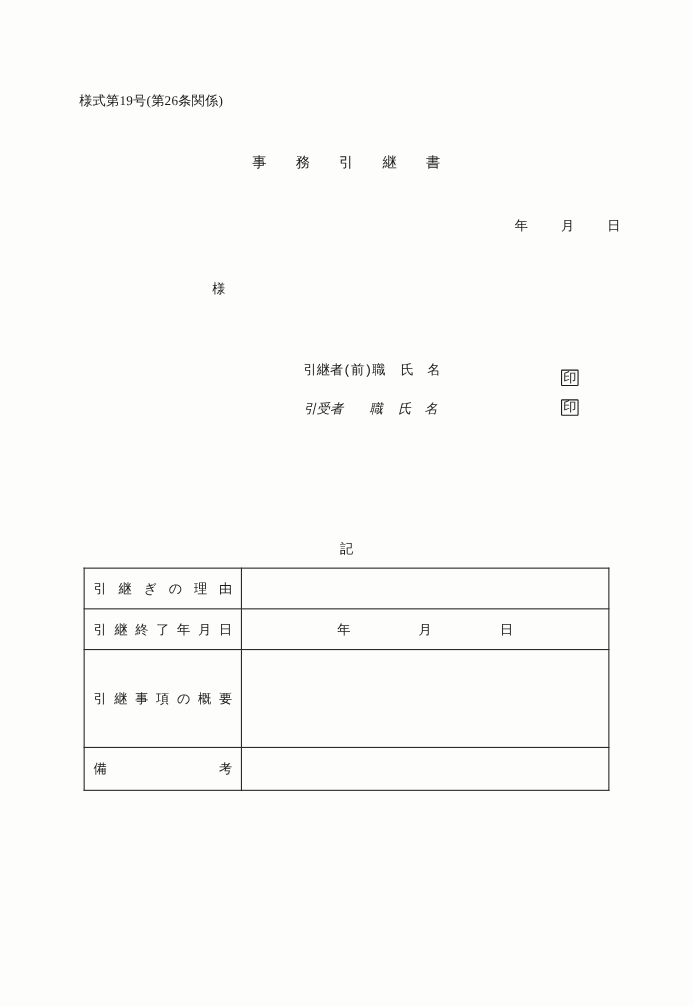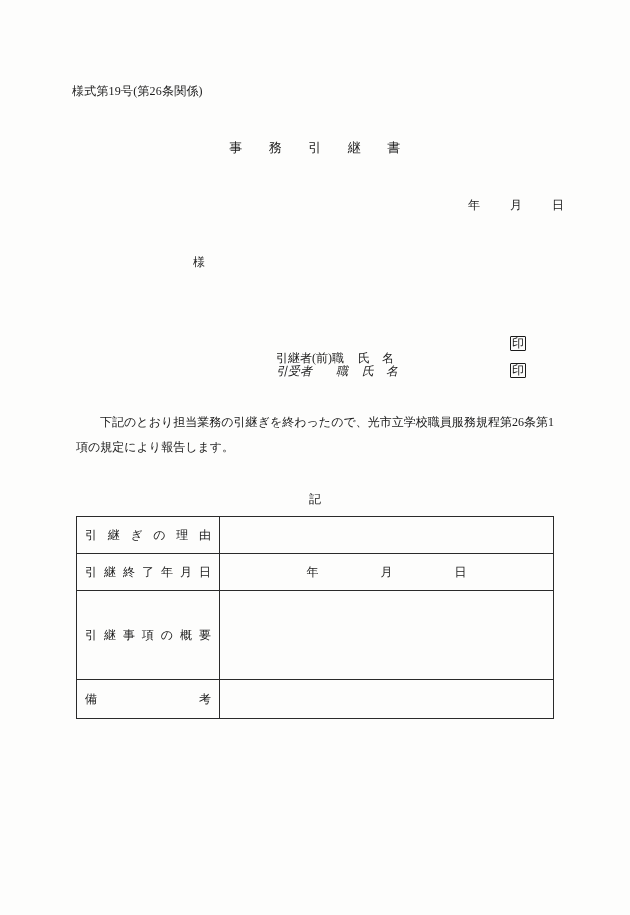--- a/index.html
+++ b/index.html
@@ -61,21 +61,21 @@
     font-size: 12px;
     white-space: nowrap;
   }
   .school-line .gap-lg { display: inline-block; width: 118px; }
   .school-line .gap-sm { display: inline-block; width: 12px; }
   .sign-row {
     position: absolute;
     font-size: 12px;
     white-space: nowrap;
   }
-  .sign-row.r1 { left: 276px; top: 350px; }
+  .sign-row.r1 { left: 276px; top: 328px; font-family: Liberation Mono, monospace; }
   .sign-row.r2 { left: 276px; top: 363px; font-style: italic; }
   .sign-row .label { display: inline-block; }
   .sign-row .g2 { display: inline-block; width: 14px; }
   .seal {
     position: absolute;
     font-size: 12px;
     border: 1px solid #1a1a1a;
     padding: 0px 1px;
     line-height: 13px;
     border-radius: 1px;
@@ -159,21 +159,20 @@
   <div class="sign-row r1">
     <span class="label">引継者(前)職</span><span class="g2"></span><span>氏　名</span>
   </div>
   <div class="seal s1">印</div>
 
   <div class="sign-row r2">
     <span class="label">引受者　　職</span><span class="g2"></span><span>氏　名</span>
   </div>
   <div class="seal s2">印</div>
 
-  <div class="body-text"><span class="indent"></span><span>下記のとおり担当業務の引継ぎを終わったので、光市立学校職員服務規程第26条第1項の規定により報告します。</span></div>
 
   <div class="ki">記</div>
 
   <table class="form-table">
     <tbody>
       <tr class="r-reason">
         <td class="lbl">
           <div class="spread">
             <span>引</span>
             <span>継</span>

